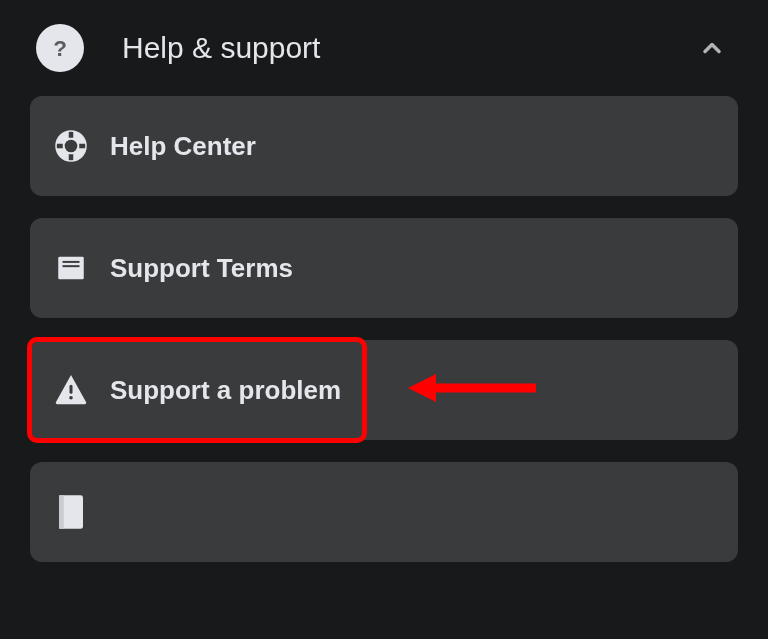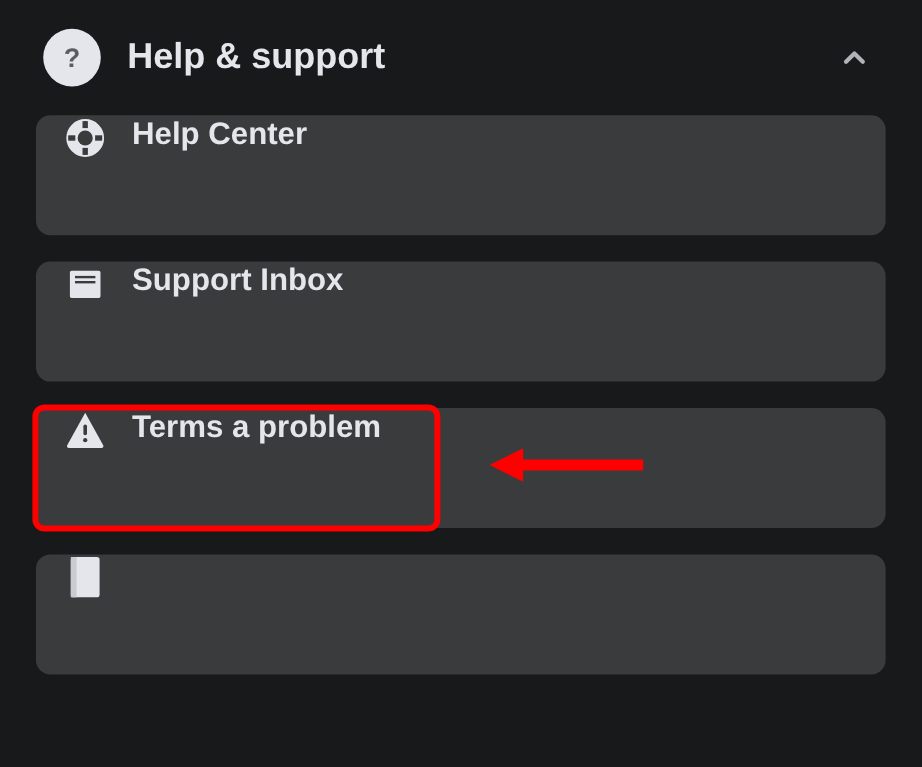--- a/index.html
+++ b/index.html
@@ -24,22 +24,22 @@
     height: 48px;
     border-radius: 50%;
     background: #e4e6eb;
     display: flex;
     align-items: center;
     justify-content: center;
     flex-shrink: 0;
   }
   .header-title {
     font-size: 30px;
-    font-weight: 700;
-    margin-left: 22px;
+    font-weight: 400;
+    margin-left: 38px;
     color: #e4e6eb;
     flex: 1;
   }
   .chevron {
     color: #b0b3b8;
     display: flex;
     align-items: center;
     justify-content: center;
     padding-right: 6px;
   }
@@ -47,21 +47,21 @@
     display: flex;
     flex-direction: column;
     gap: 22px;
     margin-top: 6px;
   }
   .item {
     background: #3a3b3c;
     border-radius: 12px;
     height: 100px;
     display: flex;
-    align-items: flex-start;
+    align-items: center;
     padding: 0 22px;
     position: relative;
     cursor: pointer;
   }
   .item-icon {
     width: 38px;
     height: 38px;
     display: flex;
     align-items: center;
     justify-content: center;
@@ -129,32 +129,32 @@
     </div>
 
     <div class="item">
       <div class="item-icon">
         <svg width="34" height="34" viewBox="0 0 24 24" fill="#e4e6eb">
           <path d="M4 4 h16 a1 1 0 0 1 1 1 v10 h-6 l-1.5 2 h-3 L9 15 H3 V5 a1 1 0 0 1 1-1 z M3 15 v4 a1 1 0 0 0 1 1 h16 a1 1 0 0 0 1-1 v-4 h-6 l-1.5 2 h-3 L9 15 z"></path>
           <rect x="6" y="7" width="12" height="1.4" fill="#3a3b3c"></rect>
           <rect x="6" y="10" width="12" height="1.4" fill="#3a3b3c"></rect>
         </svg>
       </div>
-      <div class="item-label">Support Inbox</div>
+      <div class="item-label">Support Terms</div>
     </div>
 
     <div class="item">
       <div class="item-icon">
         <svg width="36" height="36" viewBox="0 0 24 24" fill="#e4e6eb">
           <path d="M12 2 L22 20 a1 1 0 0 1 -0.9 1.5 H2.9 A1 1 0 0 1 2 20 z"></path>
           <rect x="11" y="8.5" width="2" height="6" fill="#3a3b3c" rx="1"></rect>
           <circle cx="12" cy="17.2" r="1.2" fill="#3a3b3c"></circle>
         </svg>
       </div>
-      <div class="item-label">Terms a problem</div>
+      <div class="item-label">Support a problem</div>
       <div class="highlight-box"></div>
       <div class="annotation-arrow">
         <svg width="130" height="40" viewBox="0 0 130 40">
           <line x1="128" y1="20" x2="22" y2="20" stroke="#ff0000" stroke-width="9"></line>
           <polygon points="0,20 28,6 28,34" fill="#ff0000"></polygon>
         </svg>
       </div>
     </div>
 
     <div class="item">

